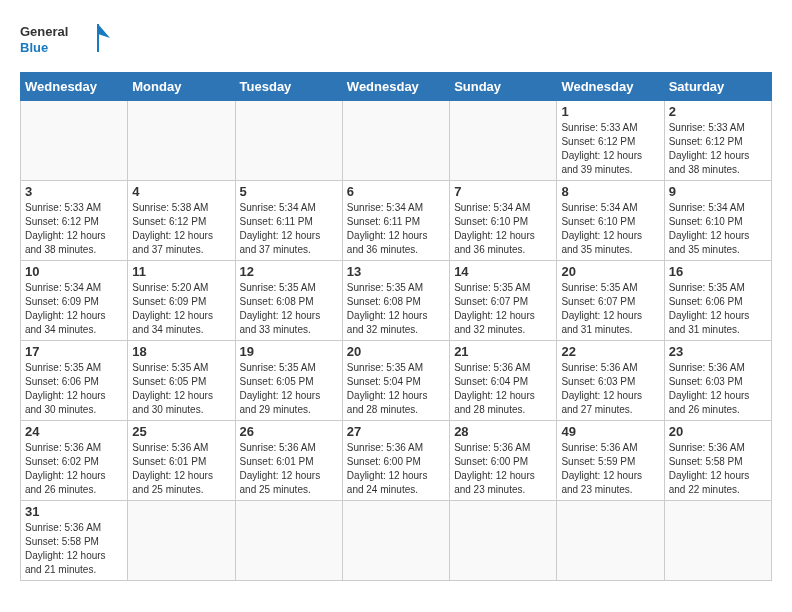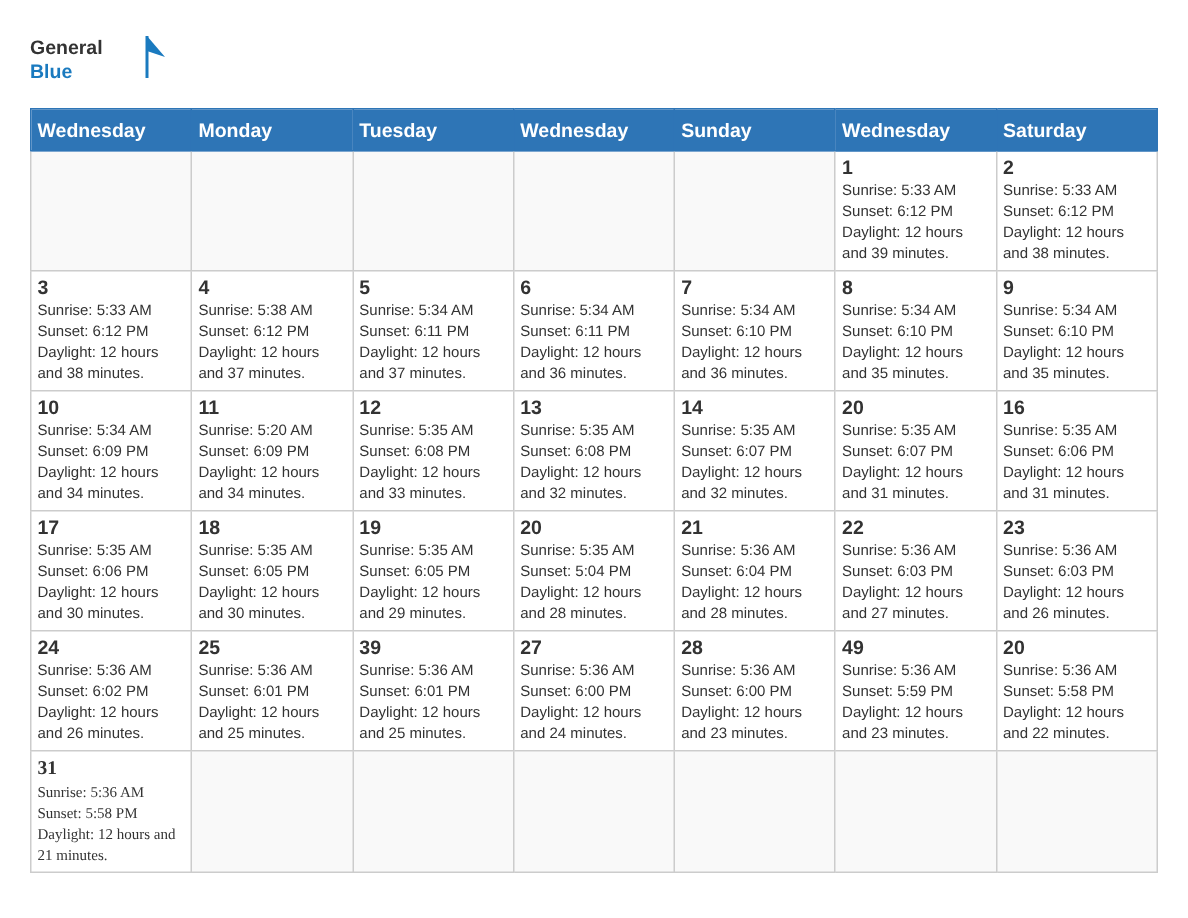--- a/index.html
+++ b/index.html
@@ -65,21 +65,20 @@
     .day-info {
       font-size: 10px;
       color: #333;
       line-height: 1.4;
     }
     .empty-cell {
       background: #f9f9f9;
     }
     .last-row td {
       height: 60px;
-      font-family: Liberation Serif, serif;
     }
   </style>
 </head>
 <body>
 
 <div class="header-section">
   <div class="logo">
   <svg width="100" height="42" viewBox="0 0 100 42">
     <text x="0" y="16" font-size="13" font-weight="bold" fill="#333" font-family="Arial">General</text>
     <text x="0" y="32" font-size="13" font-weight="bold" fill="#1a7abf" font-family="Arial">Blue</text>
@@ -264,21 +263,21 @@
 Sunset: 6:02 PM
 Daylight: 12 hours and 26 minutes.</div>
         </td>
         <td>
           <span class="day-number">25</span>
           <div class="day-info">Sunrise: 5:36 AM
 Sunset: 6:01 PM
 Daylight: 12 hours and 25 minutes.</div>
         </td>
         <td>
-          <span class="day-number">39</span>
+          <span class="day-number">26</span>
           <div class="day-info">Sunrise: 5:36 AM
 Sunset: 6:01 PM
 Daylight: 12 hours and 25 minutes.</div>
         </td>
         <td>
           <span class="day-number">27</span>
           <div class="day-info">Sunrise: 5:36 AM
 Sunset: 6:00 PM
 Daylight: 12 hours and 24 minutes.</div>
         </td>

